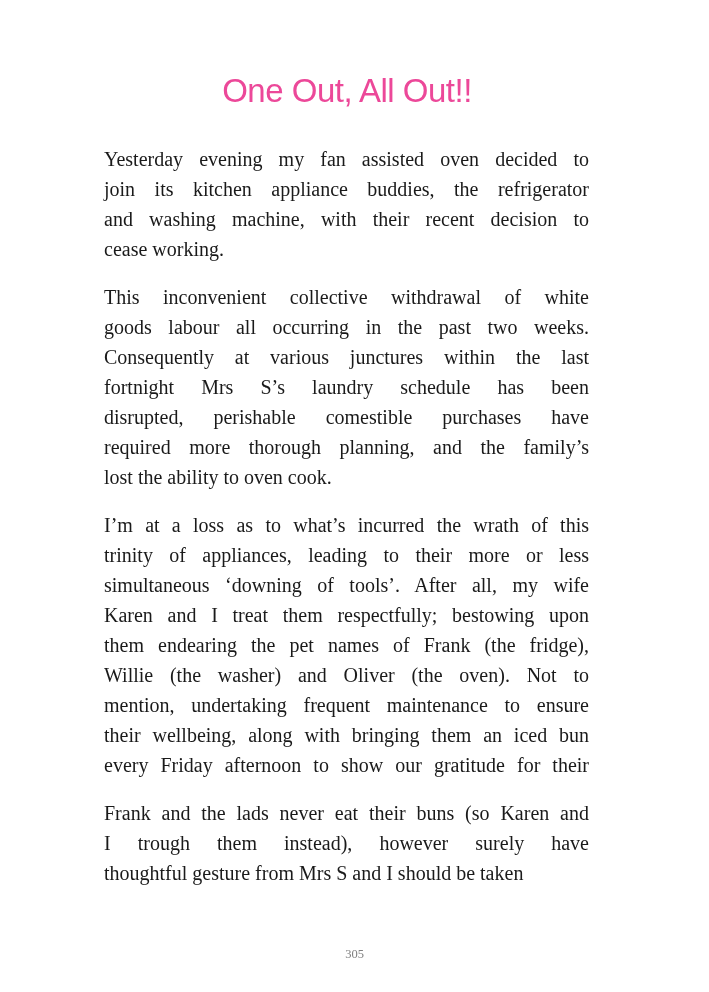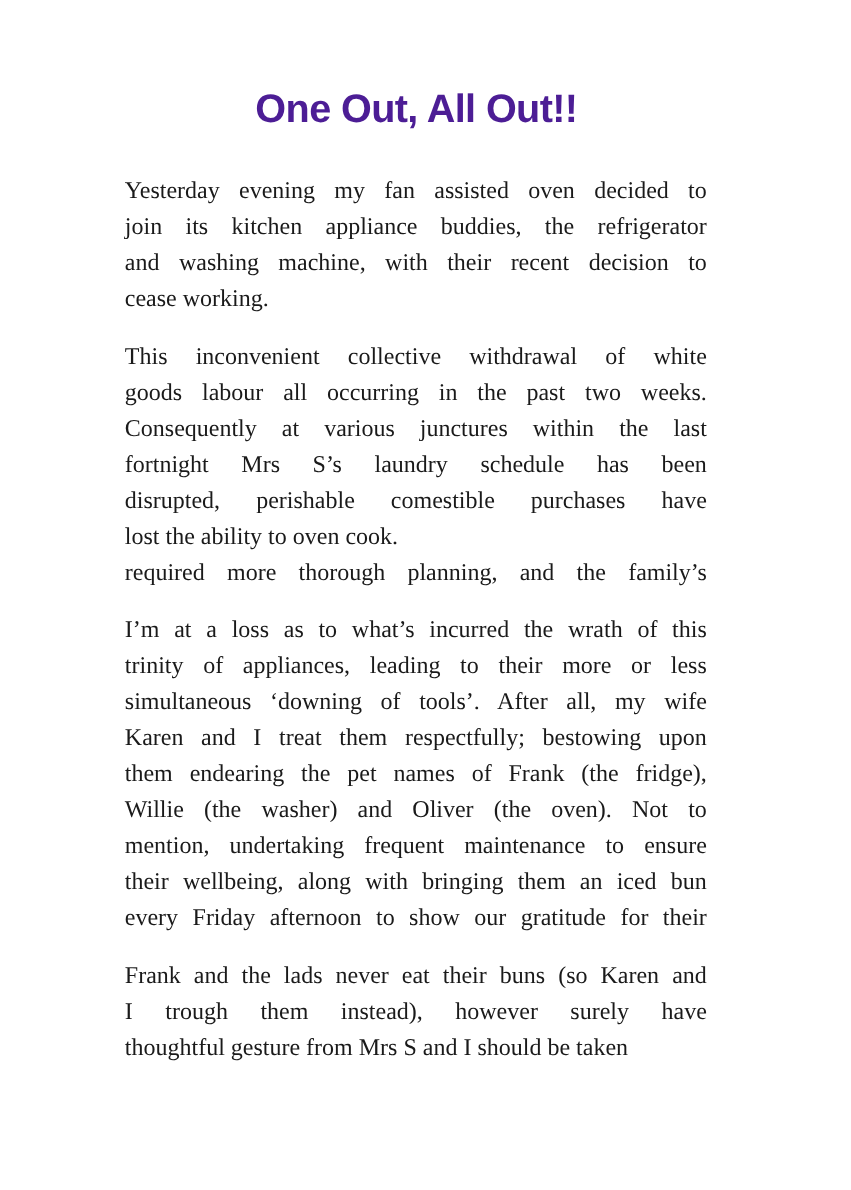--- a/index.html
+++ b/index.html
@@ -14,24 +14,24 @@
     margin: 0 auto;
     background: #ffffff;
     box-sizing: border-box;
     padding-top: 72px;
     overflow: hidden;
   }
   .title {
     margin: 0 15px 34px 0;
     text-align: center;
     font-family: "Liberation Sans", "DejaVu Sans", sans-serif;
-    font-weight: 700;
+    font-weight: 400;
     font-size: 33px;
     letter-spacing: -0.5px;
-    color: #4c1d95;
+    color: #ec4899;
   }
   .body-text {
     width: 501px;
     margin: 0 auto;
     font-family: "Liberation Serif", "DejaVu Serif", serif;
     font-size: 20px;
     color: #1a1a1a;
   }
   .paragraph {
     margin: 0 16px 18px 0;
@@ -71,33 +71,36 @@
         <div class="line">join its kitchen appliance buddies, the refrigerator</div>
         <div class="line">and washing machine, with their recent decision to</div>
         <div class="line last">cease working.</div>
       </div>
       <div class="paragraph">
         <div class="line">This inconvenient collective withdrawal of white</div>
         <div class="line">goods labour all occurring in the past two weeks.</div>
         <div class="line">Consequently at various junctures within the last</div>
         <div class="line">fortnight Mrs S’s laundry schedule has been</div>
         <div class="line">disrupted, perishable comestible purchases have</div>
+        <div class="line">required more thorough planning, and the family’s</div>
         <div class="line last">lost the ability to oven cook.</div>
-        <div class="line">required more thorough planning, and the family’s</div>
       </div>
       <div class="paragraph">
         <div class="line">I’m at a loss as to what’s incurred the wrath of this</div>
         <div class="line">trinity of appliances, leading to their more or less</div>
         <div class="line">simultaneous ‘downing of tools’. After all, my wife</div>
         <div class="line">Karen and I treat them respectfully; bestowing upon</div>
         <div class="line">them endearing the pet names of Frank (the fridge),</div>
         <div class="line">Willie (the washer) and Oliver (the oven). Not to</div>
         <div class="line">mention, undertaking frequent maintenance to ensure</div>
         <div class="line">their wellbeing, along with bringing them an iced bun</div>
         <div class="line">every Friday afternoon to show our gratitude for their</div>
       </div>
       <div class="paragraph">
         <div class="line">Frank and the lads never eat their buns (so Karen and</div>
         <div class="line">I trough them instead), however surely have</div>
         <div class="line last">thoughtful gesture from Mrs S and I should be taken</div>
       </div>
     </main>
+  <footer class="page-footer">
+    <span class="page-number">305</span>
+  </footer>
 </div>
 
 </body></html>

